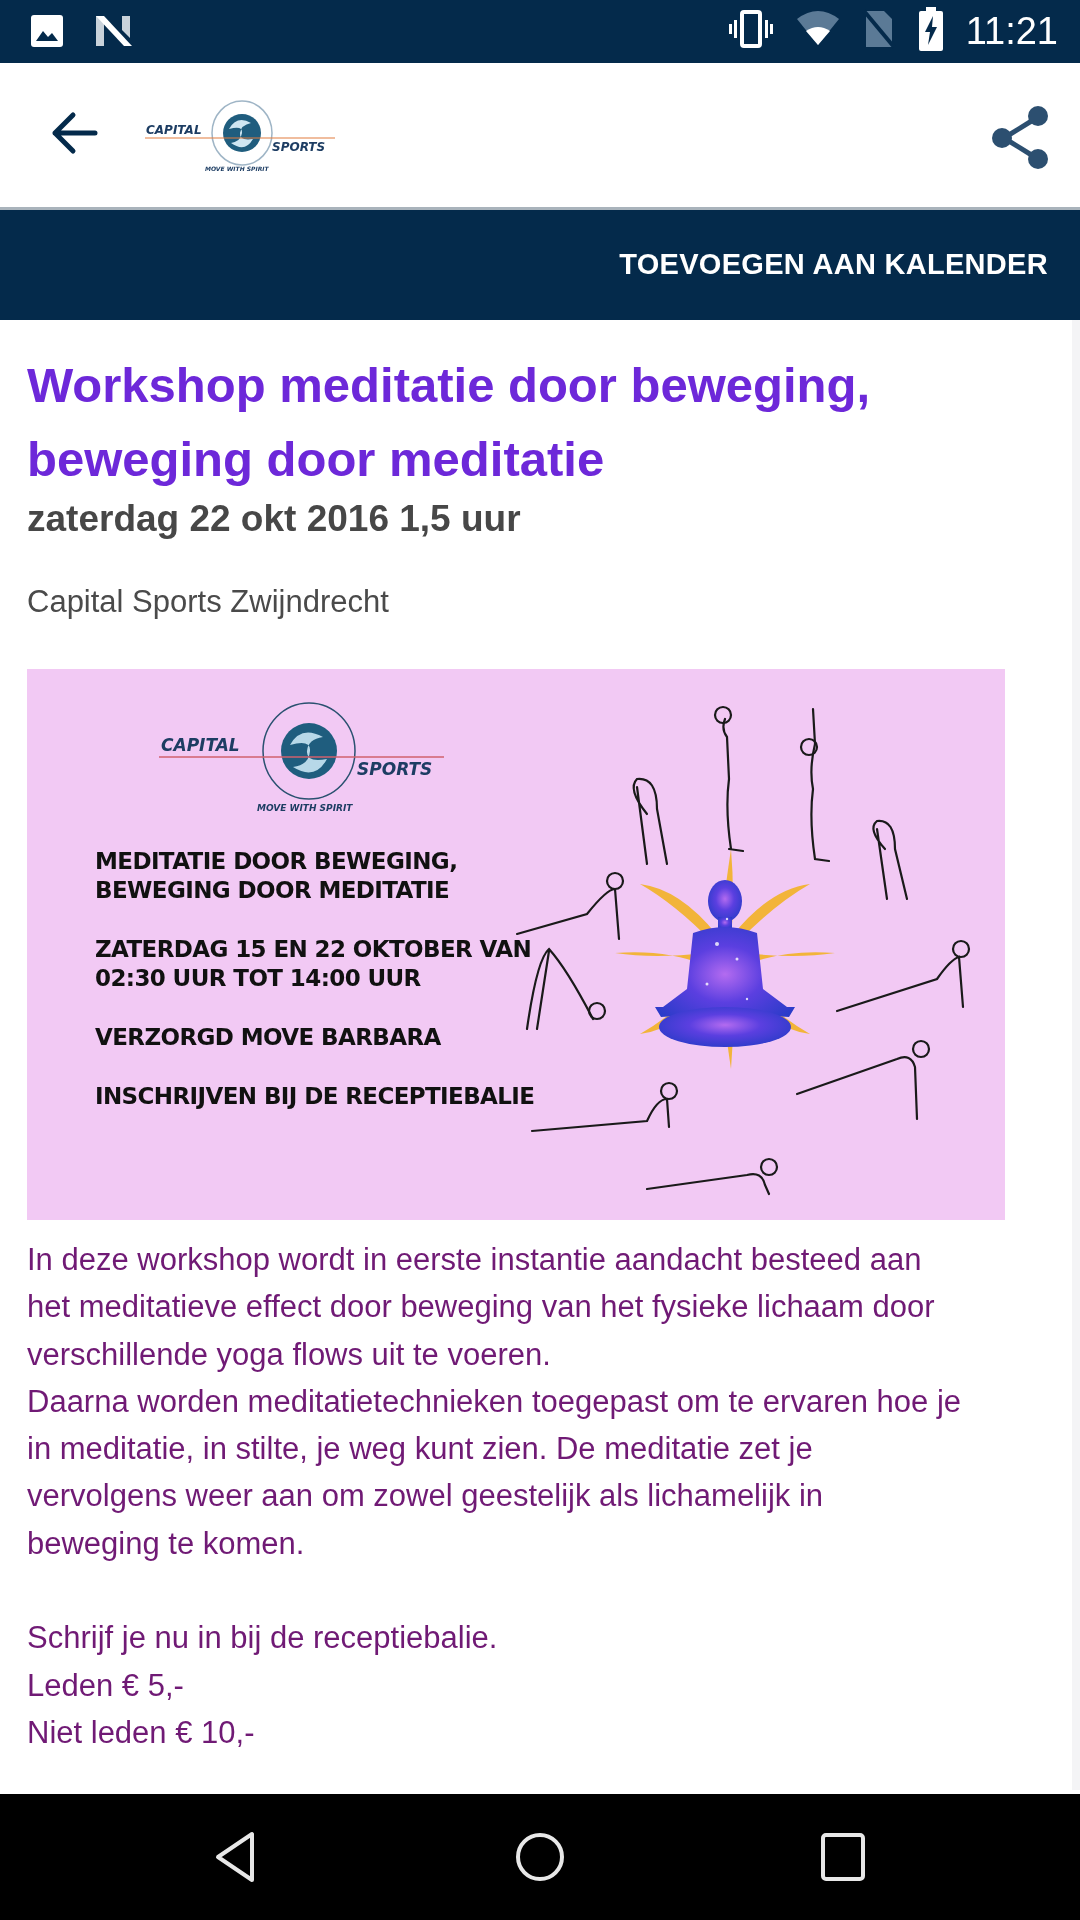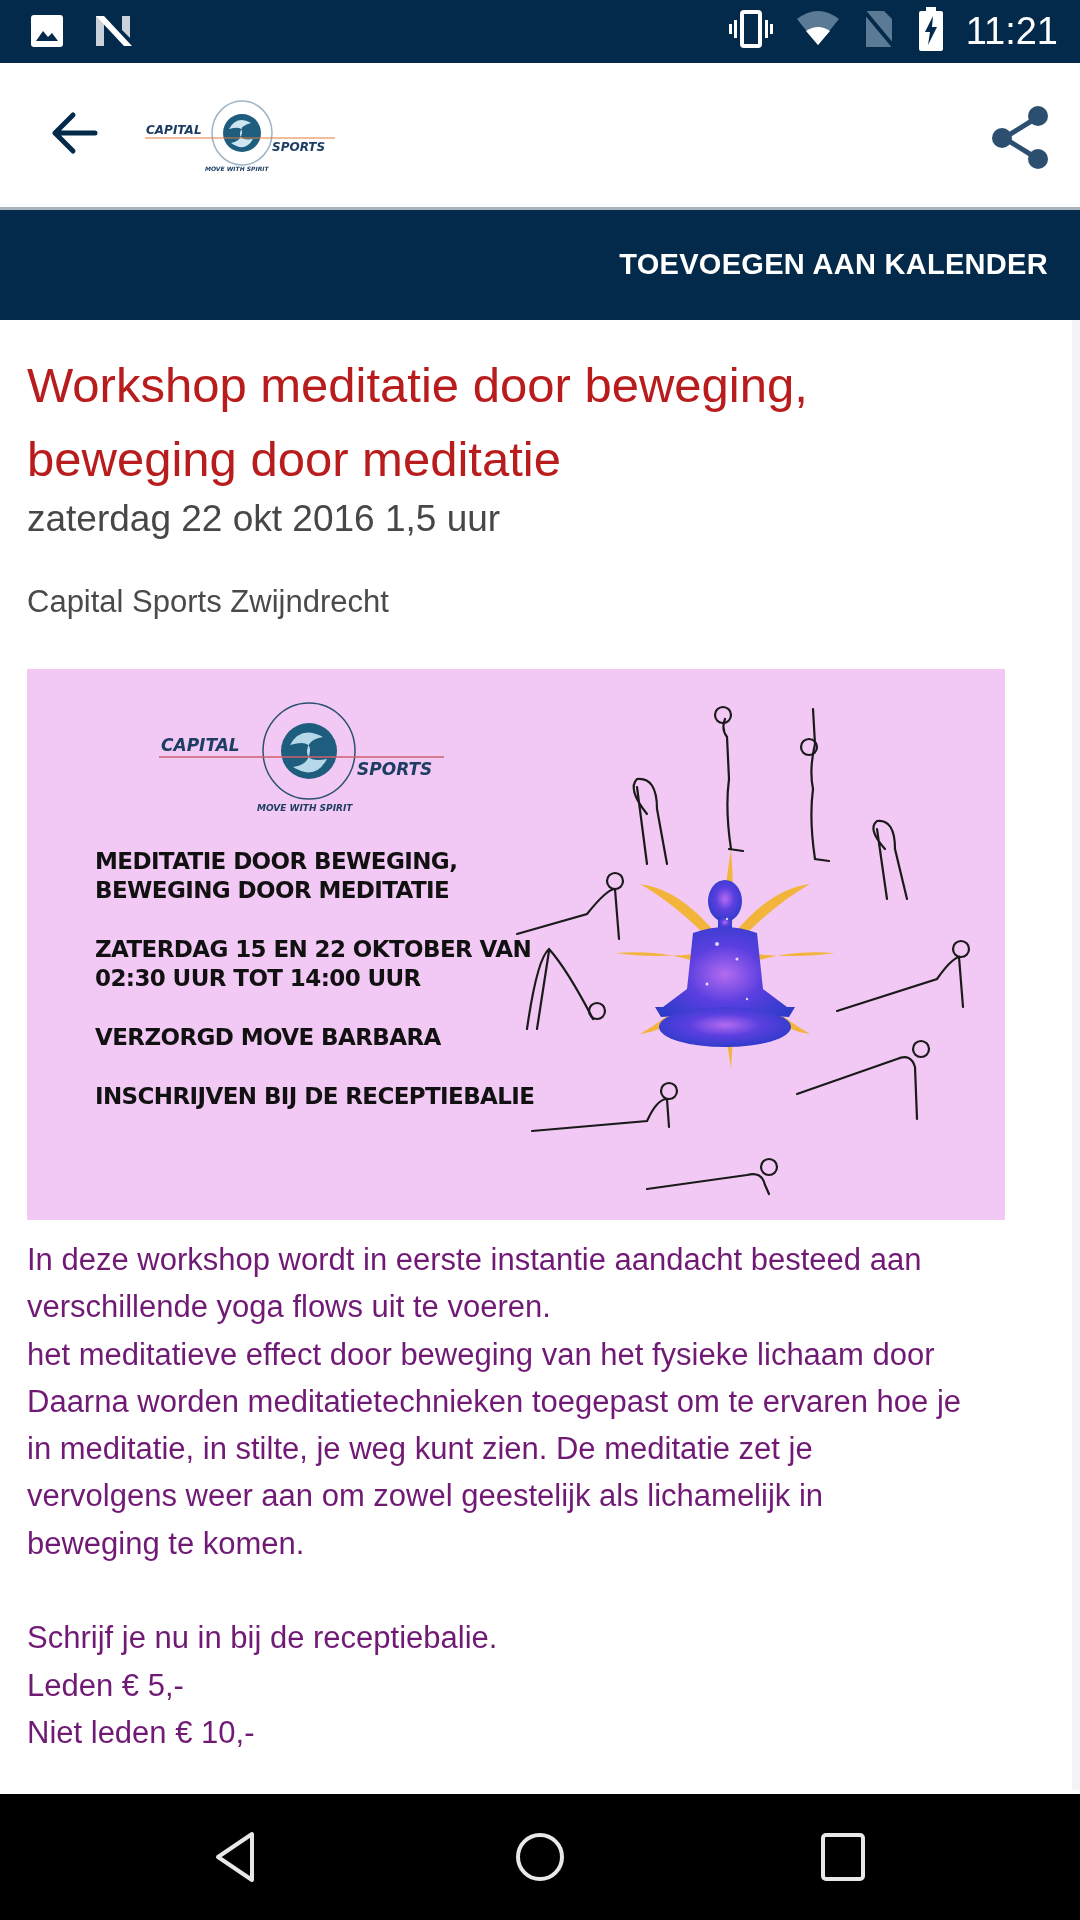--- a/index.html
+++ b/index.html
@@ -19,22 +19,22 @@
   .logo { position: absolute; left: 145px; top: 30px; width: 190px; height: 85px; }
   .share-btn { position: absolute; right: 26px; top: 40px; width: 64px; height: 70px; }
 
   
   .cal-bar { position: absolute; top: 210px; left: 0; width: 1080px; height: 110px; background: #042a4b; }
   .cal-btn { position: absolute; right: 32px; top: 38px; font-size: 29px; font-weight: bold; color: #ffffff; letter-spacing: 0.3px; }
 
   
   .content { position: absolute; top: 320px; left: 0; width: 1080px; height: 1473px; background: #fff; }
   .scroll-track { position: absolute; top: 320px; right: 0; width: 8px; height: 1470px; background: #f4f4f6; }
-  .title { position: absolute; left: 27px; top: 28px; width: 1000px; font-size: 49px; line-height: 74px; font-weight: normal; color: #b91c1c; }
-  .date { position: absolute; left: 27px; top: 178px; font-size: 37px; font-weight: normal; color: #474747; }
+  .title { position: absolute; left: 27px; top: 28px; width: 1000px; font-size: 49px; line-height: 74px; font-weight: bold; color: #6d28d9; }
+  .date { position: absolute; left: 27px; top: 178px; font-size: 37px; font-weight: bold; color: #474747; }
   .location { position: absolute; left: 27px; top: 264px; font-size: 31px; color: #4a4a4a; }
 
   .poster { position: absolute; left: 27px; top: 349px; width: 978px; height: 551px; background: #f2c9f4; overflow: hidden; }
   .poster-logo { position: absolute; left: 132px; top: 30px; width: 320px; height: 120px; }
   .poster-text { position: absolute; left: 68px; font-size: 23px; font-weight: bold; color: #111; line-height: 29px; font-family: "DejaVu Sans", sans-serif; letter-spacing: -0.6px; }
   .poster-art { position: absolute; left: 470px; top: 20px; width: 500px; height: 525px; }
 
   .body-text { position: absolute; left: 27px; top: 916px; width: 1030px; font-size: 31px; line-height: 47.3px; color: #701a75; }
 
   
@@ -214,22 +214,22 @@
 
           <path d="M150 500 L250 486 Q265 482 268 496 L272 505"></path>
           <circle cx="272" cy="478" r="8"></circle>
         </g>
       </svg>
     </div>
   </div>
 
   <div class="body-text">
     <div>In deze workshop wordt in eerste instantie aandacht besteed aan</div>
+    <div>het meditatieve effect door beweging van het fysieke lichaam door</div>
     <div>verschillende yoga flows uit te voeren.</div>
-    <div>het meditatieve effect door beweging van het fysieke lichaam door</div>
     <div>Daarna worden meditatietechnieken toegepast om te ervaren hoe je</div>
     <div>in meditatie, in stilte, je weg kunt zien. De meditatie zet je</div>
     <div>vervolgens weer aan om zowel geestelijk als lichamelijk in</div>
     <div>beweging te komen.</div>
     <div style="height:47.3px;"></div>
     <div>Schrijf je nu in bij de receptiebalie.</div>
     <div>Leden € 5,-</div>
     <div>Niet leden € 10,-</div>
   </div>
 </div>

